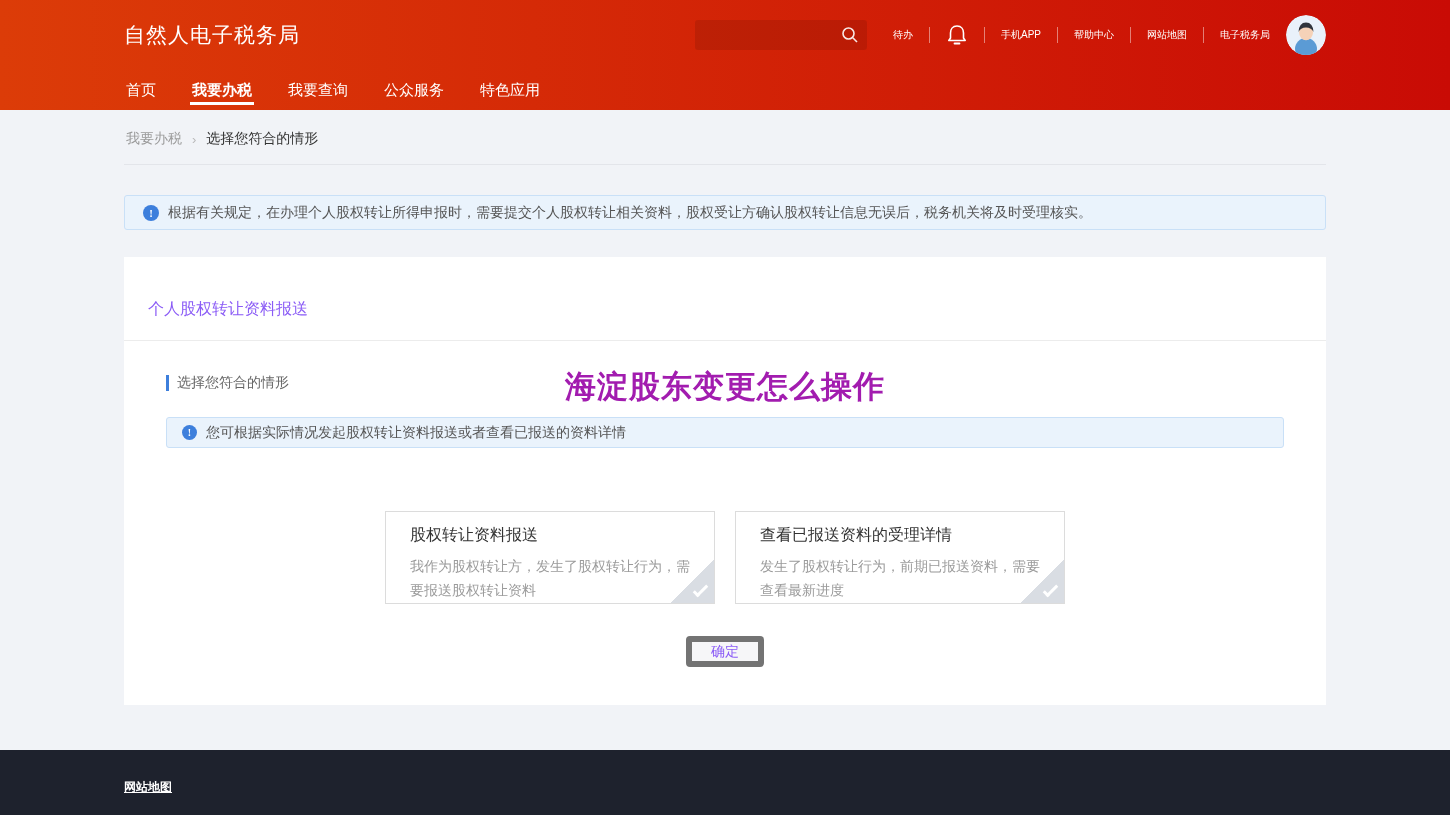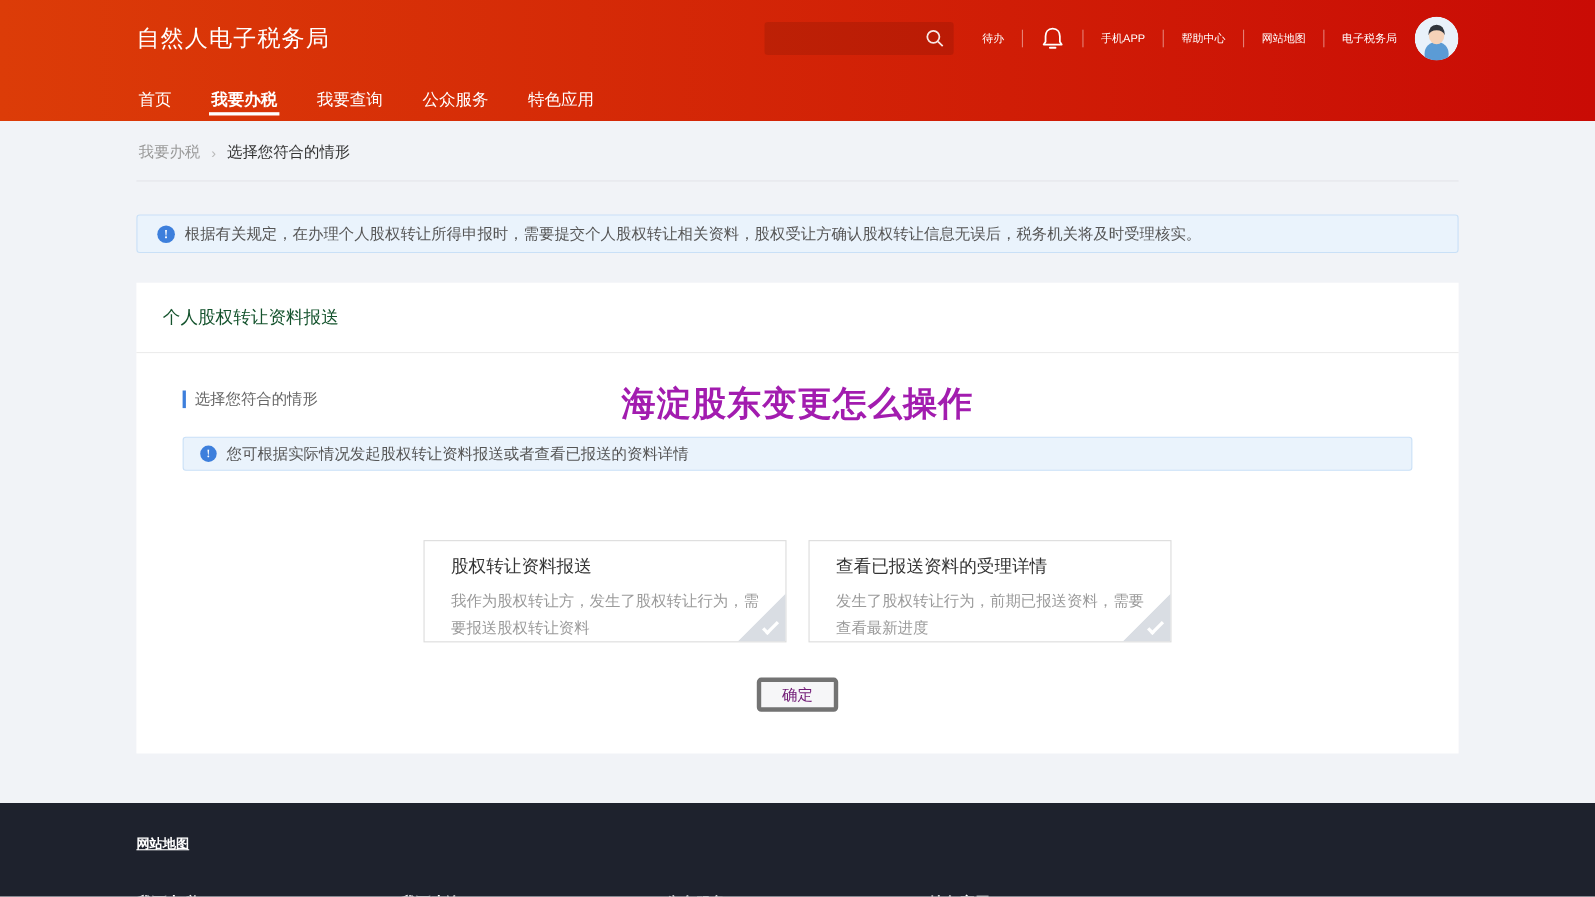--- a/index.html
+++ b/index.html
@@ -41,21 +41,21 @@
   .alert { background:#eaf3fc; border:1px solid #c9e0f7; border-radius:3px;
     display:flex; align-items:center; font-size:14px; color:#555; }
   .alert-top { width:1202px; margin:30px auto 0 auto; height:35px; padding:0 18px; }
   .info-ic { width:16px; height:16px; border-radius:50%; background:#3d7fdc; color:#fff;
     font-size:11px; font-weight:bold; display:inline-flex; align-items:center; justify-content:center;
     margin-right:9px; flex:0 0 auto; font-family:"Liberation Serif", serif; }
 
   
   .panel { width:1202px; margin:27px auto 0 auto; background:#fff; padding-bottom:38px; }
   .panel-head { padding:22px 24px 20px 24px; border-bottom:1px solid #ececec; }
-  .panel-title { font-size:16px; color:#14532d; font-weight:400; }
+  .panel-title { font-size:16px; color:#8b5cf6; font-weight:400;margin-top:20px; }
   .panel-body { padding:0 42px; position:relative; }
   .section-row { margin-top:33px; position:relative; height:34px; }
   .section-label { display:inline-flex; align-items:center; font-size:14px; color:#666; }
   .blue-bar { width:3px; height:16px; background:#3d7fdc; margin-right:8px; display:inline-block; }
   .annotation { position:absolute; left:50%; top:-8px; transform:translateX(-50%);
     color:#a21caf; font-size:31px; font-weight:bold; font-family:"Liberation Serif", serif;
     white-space:nowrap; letter-spacing:1px; }
   .alert-inner { margin-top:9px; height:31px; padding:0 15px; font-size:14px; }
   .alert-inner .info-ic { width:15px; height:15px; font-size:10px; }
 
@@ -63,22 +63,22 @@
   .opt-card { width:330px; height:93px; border:1px solid #dcdcdc; background:#fff;
     position:relative; padding:13px 24px; cursor:pointer; overflow:hidden; }
   .opt-title { font-size:16px; color:#333; margin-bottom:8px; }
   .opt-desc { font-size:14px; color:#9b9b9b; line-height:24px; }
   .corner { position:absolute; right:-1px; bottom:-1px; width:45px; height:45px;
     background:linear-gradient(to bottom right, rgba(0,0,0,0) 49.5%, #d9dde3 50%); }
   .tick { position:absolute; right:7px; bottom:11px; width:15px; height:7px;
     border-left:3px solid #fff; border-bottom:3px solid #fff; transform:rotate(-45deg); }
 
   .confirm-row { display:flex; justify-content:center; margin-top:32px; }
-  .confirm-btn { min-width:62px; height:31px; background:#f6f6f8; border:4px solid #737373;
-    border-radius:4px; color:#701a75; font-size:14px; padding:0 19px; cursor:not-allowed; }
+  .confirm-btn { min-width:62px; height:31px; background:#f6f6f8; border:6px solid #737373;
+    border-radius:4px; color:#8b5cf6; font-size:14px; padding:0 19px; cursor:not-allowed; }
 
   
   .footer { margin-top:45px; background:#1e222d; height:200px; color:#fff; }
   .footer-inner { width:1202px; margin:0 auto; padding-top:29px; }
   .sitemap-title { font-size:12px; font-weight:bold;text-decoration:underline; }
   .foot-cols { display:grid; grid-template-columns:repeat(4,240px); margin-top:36px; }
   .foot-col-title { font-size:14px; font-weight:bold; color:#fff; }
 </style>
 </head>
 <body>

